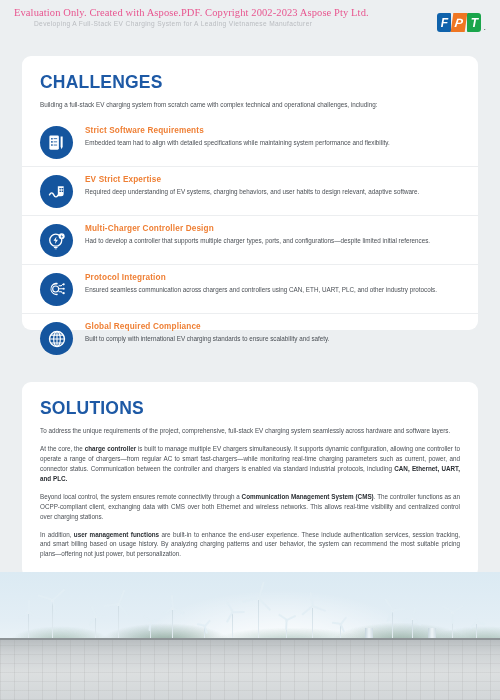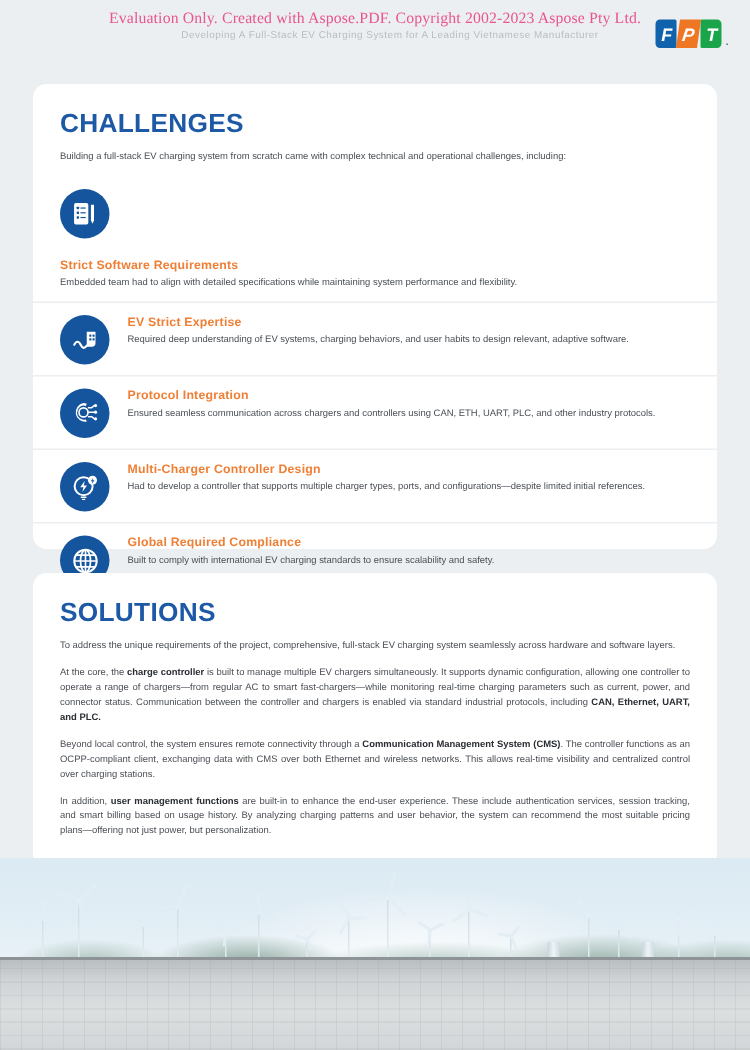--- a/index.html
+++ b/index.html
@@ -15,21 +15,20 @@
     background: #eceff1;
     overflow: hidden;
   }
 
   
   .banner {
     position: absolute;
     top: 0; left: 0; right: 0;
     height: 46px;
     padding: 7px 14px 0 14px;
-    text-align: center;
   }
   .eval-text {
     font-family: "Liberation Serif", serif;
     font-size: 10.5px;
     color: #e8558f;
     letter-spacing: .1px;
     white-space: nowrap;
   }
   .subtitle {
     font-size: 6.6px;
@@ -62,21 +61,21 @@
   .lg-t { background: #1aa54b; border-radius: 1px 3px 3px 1px; }
   .logo-dot { font-size: 9px; color: #555; margin-left: 1px; }
 
   
   .card {
     position: absolute;
     left: 22px; right: 22px;
     background: #ffffff;
     border-radius: 9px;
   }
-  #challenges-card { top: 56px; height: 310px; }
+  #challenges-card { top: 56px; height: 274px; }
   #solutions-card  { top: 382px; height: 196px; }
 
   .section-head {
     color: #1d59a5;
     font-size: 17.5px;
     font-weight: bold;
     letter-spacing: .2px;
     padding: 16px 18px 0 18px;
   }
   .section-lead {
@@ -88,21 +87,21 @@
 
   
   .items { margin-top: 9px; }
   .item {
     display: flex;
     align-items: flex-start;
     padding: 7px 18px 7px 18px;
     gap: 12px;
     border-top: 1px solid #eceef0;
   }
-  .item:first-child { border-top: none; flex-direction: column; }
+  .item:first-child { border-top: none; }
   .icon-circle {
     flex: 0 0 auto;
     width: 33px; height: 33px;
     border-radius: 50%;
     background: #15559e;
     display: flex; align-items: center; justify-content: center;
     margin-top: 1px;
   }
   .icon-circle svg { display: block; }
   .item-body { flex: 1 1 auto; padding-top: 1px; }
@@ -243,48 +242,48 @@
       </svg>
           </div>
           <div class="item-body">
             <div class="item-title">EV Strict Expertise</div>
             <div class="item-desc">Required deep understanding of EV systems, charging behaviors, and user habits to design relevant, adaptive software.</div>
           </div>
         </div>
         <div class="item">
           <div class="icon-circle">
             <svg width="20" height="20" viewBox="0 0 24 24" fill="none">
+        <circle cx="10.5" cy="11" r="7.2" stroke="white" stroke-width="1.6" fill="none"></circle>
+        <path d="M11.4 6.6 7.8 11.7h2.5l-.8 3.9 3.7-5.2h-2.6z" fill="white"></path>
+        <circle cx="17.6" cy="6.2" r="3.6" fill="white"></circle>
+        <path d="M18.2 4.1 16.2 6.9h1.4l-.5 2.2 2.1-2.9h-1.5z" fill="#15559e"></path>
+        <rect x="8.2" y="19.2" width="4.6" height="1.1" rx=".4" fill="white"></rect>
+        <rect x="9.2" y="21" width="2.6" height="1" rx=".4" fill="white"></rect>
+      </svg>
+          </div>
+          <div class="item-body">
+            <div class="item-title">Multi-Charger Controller Design</div>
+            <div class="item-desc">Had to develop a controller that supports multiple charger types, ports, and configurations—despite limited initial references.</div>
+          </div>
+        </div>
+        <div class="item">
+          <div class="icon-circle">
+            <svg width="20" height="20" viewBox="0 0 24 24" fill="none">
         <path d="M10.4 3.2c.9 0 1.8.2 2.6.5l-.7 1.8a5.6 5.6 0 1 0 0 10.8l.7 1.8a7.5 7.5 0 1 1-2.6-14.9z" fill="white"></path>
         <circle cx="10.4" cy="10.7" r="2.4" fill="#15559e"></circle>
         <circle cx="10.4" cy="10.7" r="3.6" stroke="white" stroke-width="1.3" fill="none"></circle>
         <circle cx="20" cy="5.2" r="1.3" fill="white"></circle>
         <circle cx="20" cy="10.5" r="1.3" fill="white"></circle>
         <circle cx="20" cy="15.8" r="1.3" fill="white"></circle>
         <path d="M14.4 6.9h2.6M17 6.9l1.7-1.5M14.4 10.5h4.3M14.4 14.1h2.6M17 14.1l1.7 1.5" stroke="white" stroke-width="1.2" stroke-linecap="round"></path>
       </svg>
           </div>
           <div class="item-body">
             <div class="item-title">Protocol Integration</div>
             <div class="item-desc">Ensured seamless communication across chargers and controllers using CAN, ETH, UART, PLC, and other industry protocols.</div>
-          </div>
-        </div>
-        <div class="item">
-          <div class="icon-circle">
-            <svg width="20" height="20" viewBox="0 0 24 24" fill="none">
-        <circle cx="10.5" cy="11" r="7.2" stroke="white" stroke-width="1.6" fill="none"></circle>
-        <path d="M11.4 6.6 7.8 11.7h2.5l-.8 3.9 3.7-5.2h-2.6z" fill="white"></path>
-        <circle cx="17.6" cy="6.2" r="3.6" fill="white"></circle>
-        <path d="M18.2 4.1 16.2 6.9h1.4l-.5 2.2 2.1-2.9h-1.5z" fill="#15559e"></path>
-        <rect x="8.2" y="19.2" width="4.6" height="1.1" rx=".4" fill="white"></rect>
-        <rect x="9.2" y="21" width="2.6" height="1" rx=".4" fill="white"></rect>
-      </svg>
-          </div>
-          <div class="item-body">
-            <div class="item-title">Multi-Charger Controller Design</div>
-            <div class="item-desc">Had to develop a controller that supports multiple charger types, ports, and configurations—despite limited initial references.</div>
           </div>
         </div>
         <div class="item">
           <div class="icon-circle">
             <svg width="20" height="20" viewBox="0 0 24 24" fill="none">
         <circle cx="12" cy="12" r="9" stroke="white" stroke-width="1.6" fill="none"></circle>
         <ellipse cx="12" cy="12" rx="4" ry="9" stroke="white" stroke-width="1.4" fill="none"></ellipse>
         <path d="M3 12h18M4.3 7.3h15.4M4.3 16.7h15.4" stroke="white" stroke-width="1.3"></path>
         <path d="M12 3v18" stroke="white" stroke-width="1.3"></path>
       </svg>

